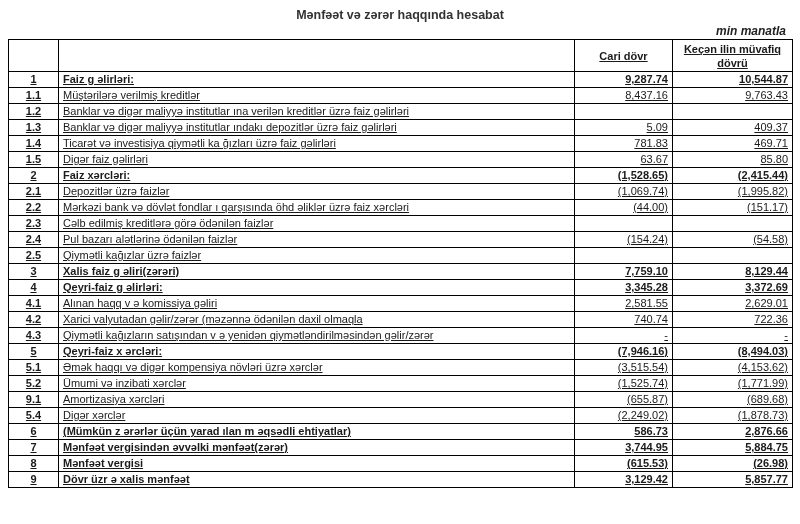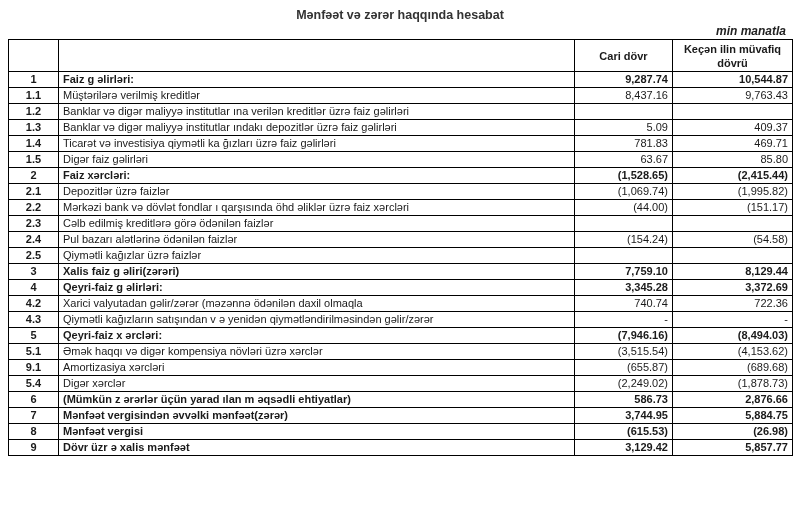--- a/index.html
+++ b/index.html
@@ -1,20 +1,20 @@
 <!DOCTYPE html>
 <html><head>
 <meta charset="utf-8">
 <style>
   * { margin:0; padding:0; box-sizing:border-box; }
   html,body { width:800px; height:524px; background:#ffffff; font-family:"Liberation Sans", sans-serif; color:#1a1a1a; overflow:hidden; }
   .page { width:800px; height:524px; padding:6px 8px 4px 8px; }
   .title { text-align:center; font-size:12.5px; font-weight:bold; color:#333; padding-top:2px; }
   .unit-note { text-align:right; font-size:12px; font-style:italic; font-weight:bold; color:#222; padding:2px 6px 1px 0; }
-  table { width:784px; border-collapse:collapse; table-layout:fixed; }
+  table { width:784px; border-collapse:collapse; table-layout:fixed;text-decoration:underline; }
   th, td { border:1px solid #000; font-size:11px; padding:0 4px; vertical-align:middle; height:16px; line-height:15px; white-space:nowrap; overflow:hidden; }
   col.c-num { width:50px; }
   col.c-desc { width:516px; }
   col.c-cari { width:98px; }
   col.c-kecen { width:120px; }
   thead th { font-weight:bold; text-align:center; font-size:11px; height:32px; line-height:14px; white-space:normal; }
   td.num { text-align:center; font-weight:bold; }
   td.desc { text-align:left; }
   td.val { text-align:right; }
   tr.bold td { font-weight:bold; }
@@ -119,20 +119,26 @@
           <td class="val">7,759.10</td>
           <td class="val">8,129.44</td>
         </tr>
         <tr class="bold">
           <td class="num">4</td>
           <td class="desc">Qeyri-faiz g əlirləri:</td>
           <td class="val">3,345.28</td>
           <td class="val">3,372.69</td>
         </tr>
         <tr>
+          <td class="num">4.1</td>
+          <td class="desc">Alınan haqq v ə komissiya gəliri</td>
+          <td class="val">2,581.55</td>
+          <td class="val">2,629.01</td>
+        </tr>
+        <tr>
           <td class="num">4.2</td>
           <td class="desc">Xarici valyutadan gəlir/zərər (məzənnə ödənilən daxil olmaqla</td>
           <td class="val">740.74</td>
           <td class="val">722.36</td>
         </tr>
         <tr>
           <td class="num">4.3</td>
           <td class="desc">Qiymətli kağızların satışından v ə yenidən qiymətləndirilməsindən gəlir/zərər</td>
           <td class="val">-</td>
           <td class="val">-</td>
@@ -141,20 +147,26 @@
           <td class="num">5</td>
           <td class="desc">Qeyri-faiz x ərcləri:</td>
           <td class="val">(7,946.16)</td>
           <td class="val">(8,494.03)</td>
         </tr>
         <tr>
           <td class="num">5.1</td>
           <td class="desc">Əmək haqqı və digər kompensiya növləri üzrə xərclər</td>
           <td class="val">(3,515.54)</td>
           <td class="val">(4,153.62)</td>
+        </tr>
+        <tr>
+          <td class="num">5.2</td>
+          <td class="desc">Ümumi və inzibati xərclər</td>
+          <td class="val">(1,525.74)</td>
+          <td class="val">(1,771.99)</td>
         </tr>
         <tr>
           <td class="num">9.1</td>
           <td class="desc">Amortizasiya xərcləri</td>
           <td class="val">(655.87)</td>
           <td class="val">(689.68)</td>
         </tr>
         <tr>
           <td class="num">5.4</td>
           <td class="desc">Digər xərclər</td>

